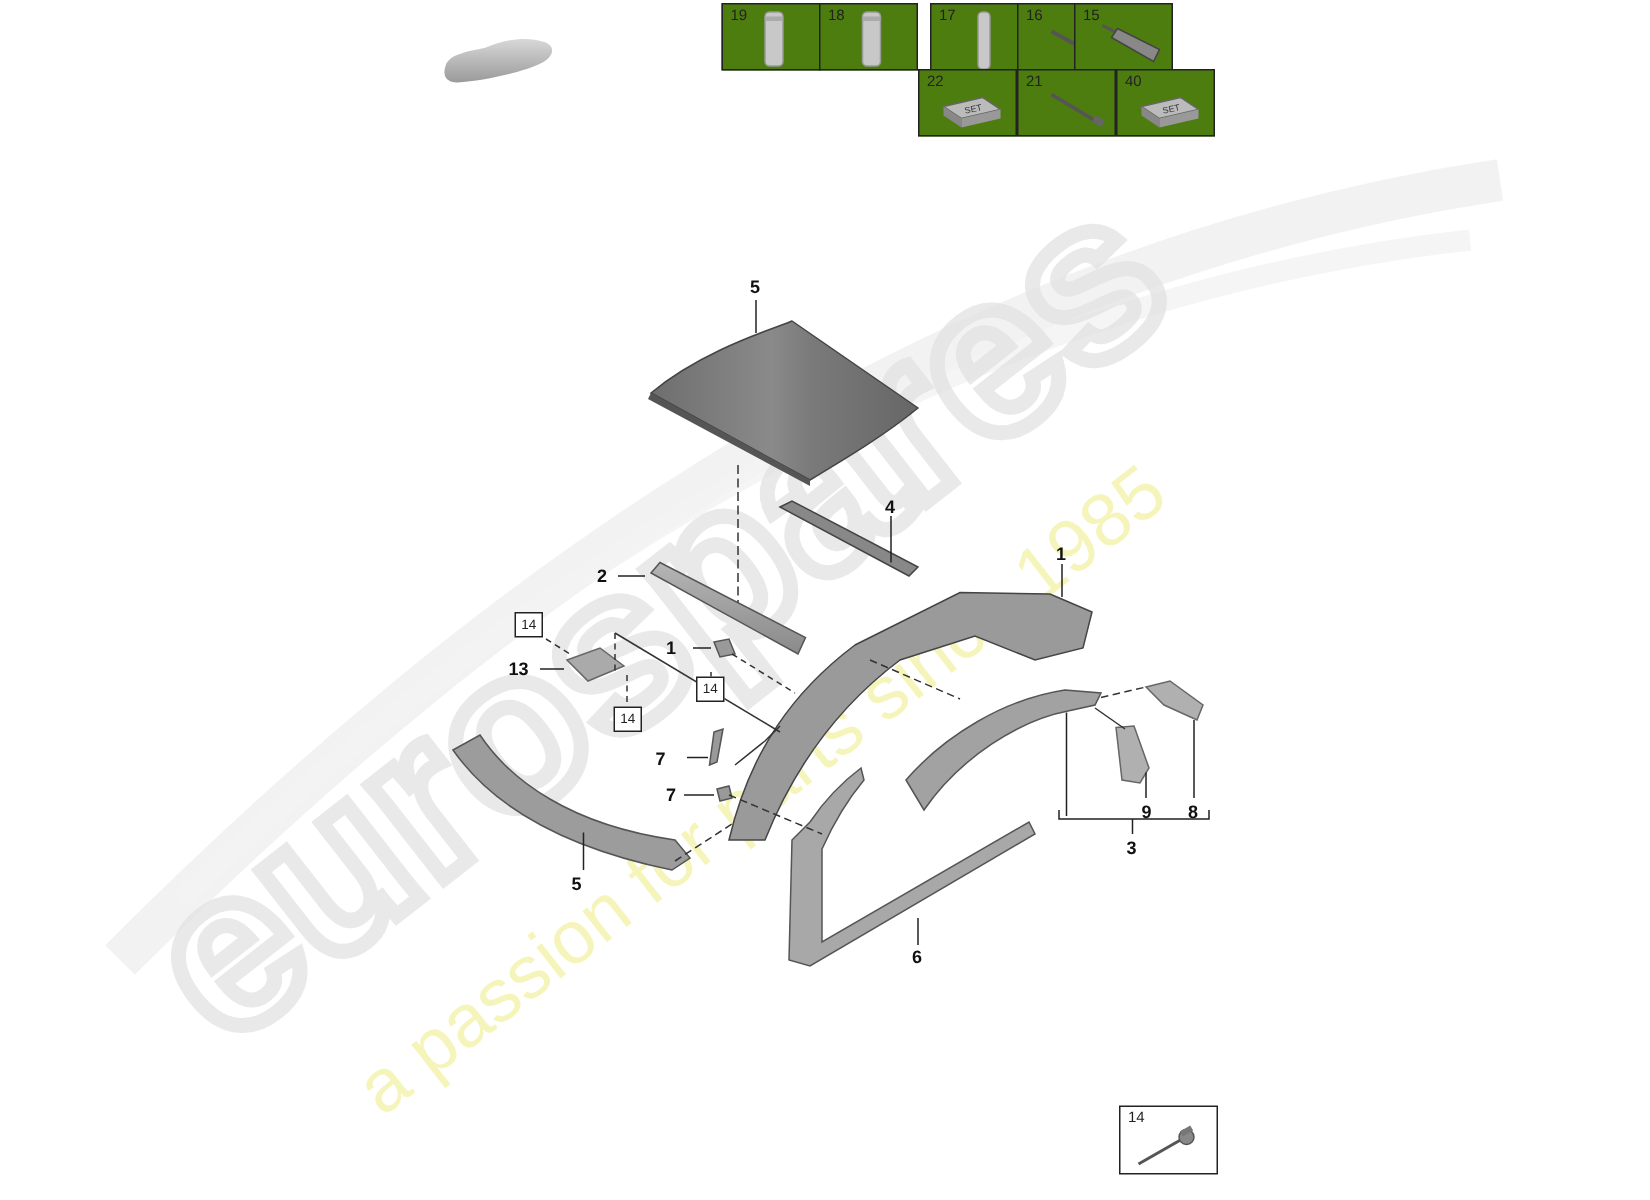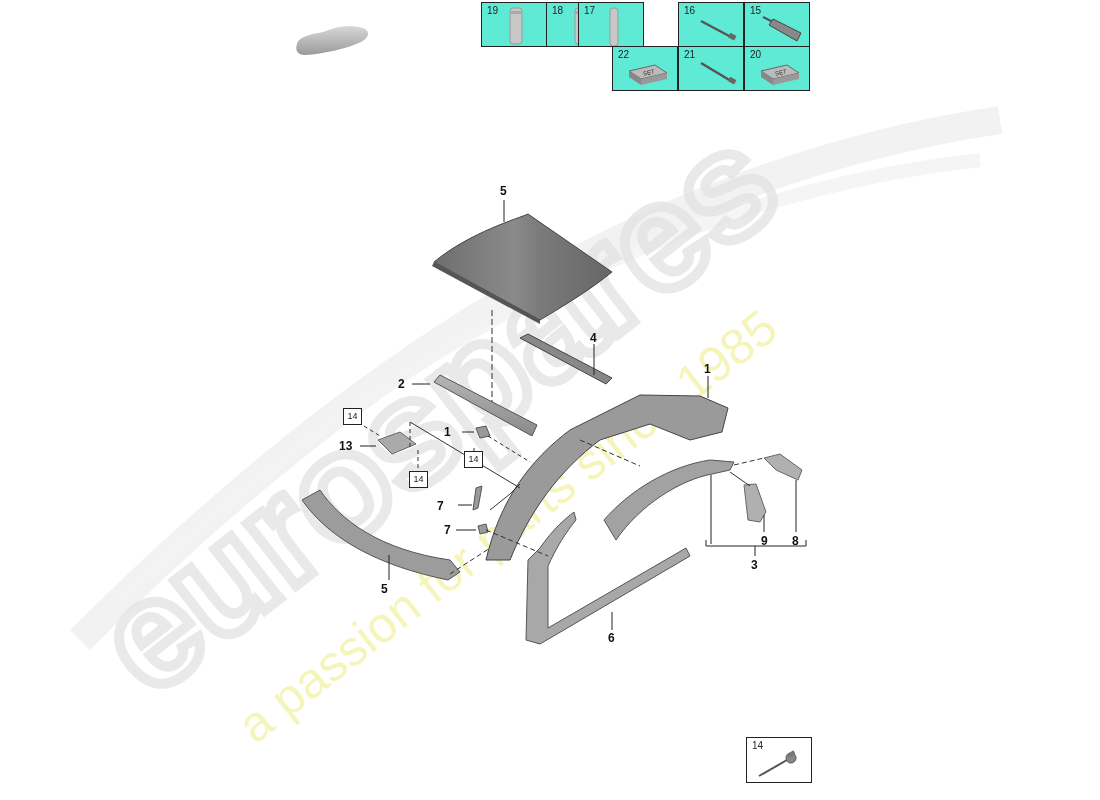--- a/index.html
+++ b/index.html
@@ -1,21 +1,21 @@
 <!DOCTYPE html>
 <html><head>
 <meta charset="utf-8">
 <style>
   html,body{margin:0;padding:0;background:#fff;}
   body{width:1100px;height:800px;position:relative;overflow:hidden;font-family:"Liberation Sans",sans-serif;}
   .abs{position:absolute;}
   .wm{position:absolute;left:0;top:0;width:1100px;height:800px;pointer-events:none;}
   .label{position:absolute;font-family:"Liberation Sans",sans-serif;font-weight:bold;font-size:12px;color:#111;}
   .boxlabel{position:absolute;border:1px solid #222;background:#fff;font-family:"Liberation Sans",sans-serif;font-size:9px;color:#222;width:17px;height:15px;line-height:15px;text-align:center;}
-  .cell{position:absolute;border:1px solid #222;background:#5eead4;box-sizing:border-box;width:66px;height:45px;}
+  .cell{position:absolute;border:1px solid #222;background:#4d7c0f;box-sizing:border-box;width:66px;height:45px;}
   .cell .num{position:absolute;left:5px;top:2px;font-size:10px;color:#222;font-family:"Liberation Sans",sans-serif;}
   .cell svg{position:absolute;left:0;top:0;}
 </style>
 </head>
 <body>
 
 <svg class="wm" viewBox="0 0 1100 800">
   <path d="M80,640 C300,420 600,180 1000,120" stroke="#ececec" stroke-width="28" fill="none" opacity="0.7"></path>
   <path d="M120,600 C330,400 620,200 980,160" stroke="#f3f3f3" stroke-width="14" fill="none" opacity="0.8"></path>
   <g transform="translate(150,700) rotate(-38)">
@@ -45,34 +45,34 @@
         <rect x="28" y="8" width="12" height="3" fill="#aaa"></rect>
       </svg>
   </div>
   <div class="cell" style="left:546px;top:2px">
     <span class="num">18</span>
     <svg width="66" height="45">
         <rect x="28" y="5" width="12" height="36" rx="3" fill="#c8c8c8" stroke="#999"></rect>
         <rect x="28" y="8" width="12" height="3" fill="#aaa"></rect>
       </svg>
   </div>
-  <div class="cell" style="left:578px;top:2px">
+  <div class="cell" style="left:620px;top:2px">
     <span class="num">17</span>
     <svg width="66" height="45">
         <rect x="31" y="5" width="8" height="38" rx="3" fill="#c8c8c8" stroke="#999"></rect>
       </svg>
   </div>
   <div class="cell" style="left:678px;top:2px">
     <span class="num">16</span>
     <svg width="66" height="45">
         <line x1="22" y1="18" x2="52" y2="34" stroke="#555" stroke-width="2.5"></line>
         <rect x="50" y="31" width="7" height="5" fill="#666" transform="rotate(28 53 33)"></rect>
       </svg>
   </div>
-  <div class="cell" style="left:744px;top:2px">
+  <div class="cell" style="left:716px;top:2px">
     <span class="num">15</span>
     <svg width="66" height="45">
         <line x1="18" y1="14" x2="30" y2="20" stroke="#555" stroke-width="2"></line>
         <polygon points="28,16 56,30 52,38 24,22" fill="#888" stroke="#444"></polygon>
       </svg>
   </div>
 
   <div class="cell" style="left:612px;top:46px">
     <span class="num">22</span>
     <svg width="66" height="45">
@@ -83,21 +83,21 @@
       </svg>
   </div>
   <div class="cell" style="left:678px;top:46px">
     <span class="num">21</span>
     <svg width="66" height="45">
         <line x1="22" y1="16" x2="52" y2="34" stroke="#555" stroke-width="2.5"></line>
         <rect x="50" y="31" width="7" height="5" fill="#666" transform="rotate(30 53 33)"></rect>
       </svg>
   </div>
   <div class="cell" style="left:744px;top:46px">
-    <span class="num">20</span>
+    <span class="num">40</span>
     <svg width="66" height="45">
         <polygon points="16,24 42,18 54,26 28,32" fill="#bbb" stroke="#666"></polygon>
         <polygon points="16,24 28,32 28,38 16,30" fill="#888"></polygon>
         <polygon points="28,32 54,26 54,32 28,38" fill="#999"></polygon>
         <text x="30" y="28" font-size="6" font-family="Liberation Sans, sans-serif" fill="#333" transform="rotate(-12 34 26)">SET</text>
       </svg>
   </div>
 </div>
 
 <svg class="abs" style="left:0;top:0" width="1100" height="800">

